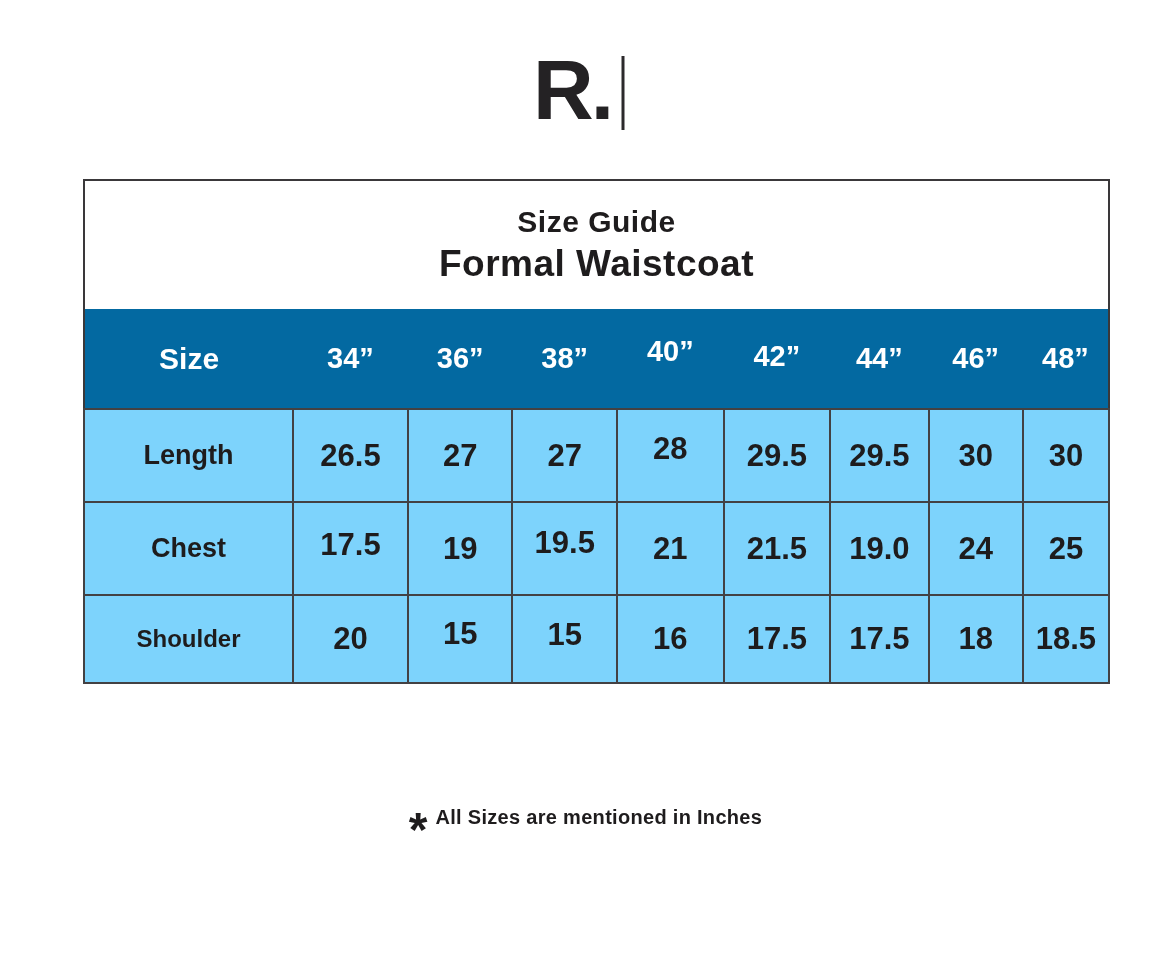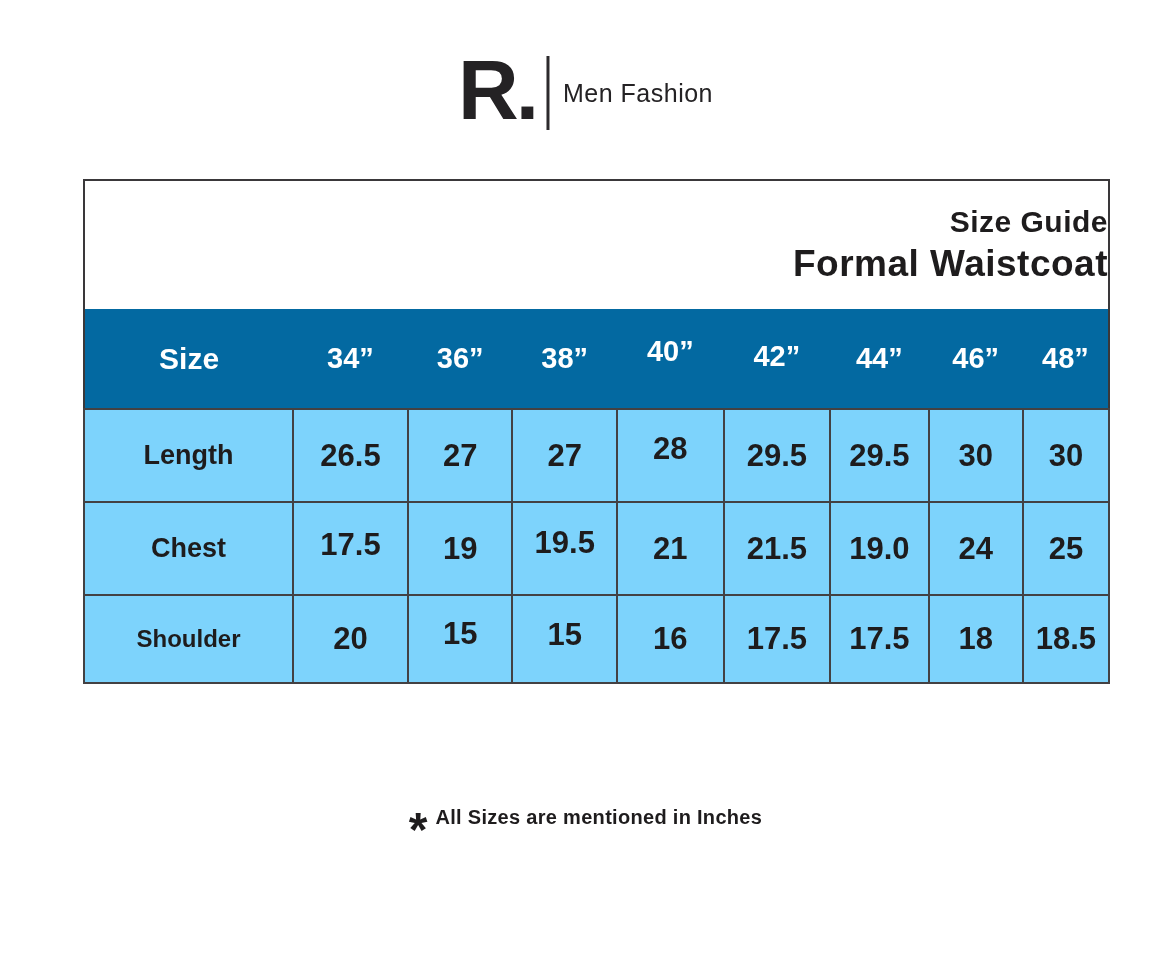--- a/index.html
+++ b/index.html
@@ -56,21 +56,20 @@
     border:2px solid #3a383a;
   }
   .size-table td,.size-table th{
     text-align:center;
     vertical-align:middle;
     padding:0;
   }
   .title-row td{
     height:128px;
     border:none;
-    text-align:right;
   }
   .title-line1{
     font-size:30px;
     font-weight:bold;
     letter-spacing:0.5px;
   }
   .title-line2{
     font-size:37px;
     font-weight:bold;
     margin-top:4px;
@@ -133,21 +132,20 @@
 </style>
 </head>
 <body>
 
 <div class="canvas">
 
   <header class="brand">
     <div class="brand-mark">R.</div>
     <div class="brand-divider"></div>
     <div class="brand-text">
-      <div class="brand-tagline">Men Fashion</div>
     </div>
   </header>
 
   <table class="size-table">
     <colgroup>
       <col style="width:20.4%">
       <col style="width:11.2%">
       <col style="width:10.2%">
       <col style="width:10.2%">
       <col style="width:10.4%">

